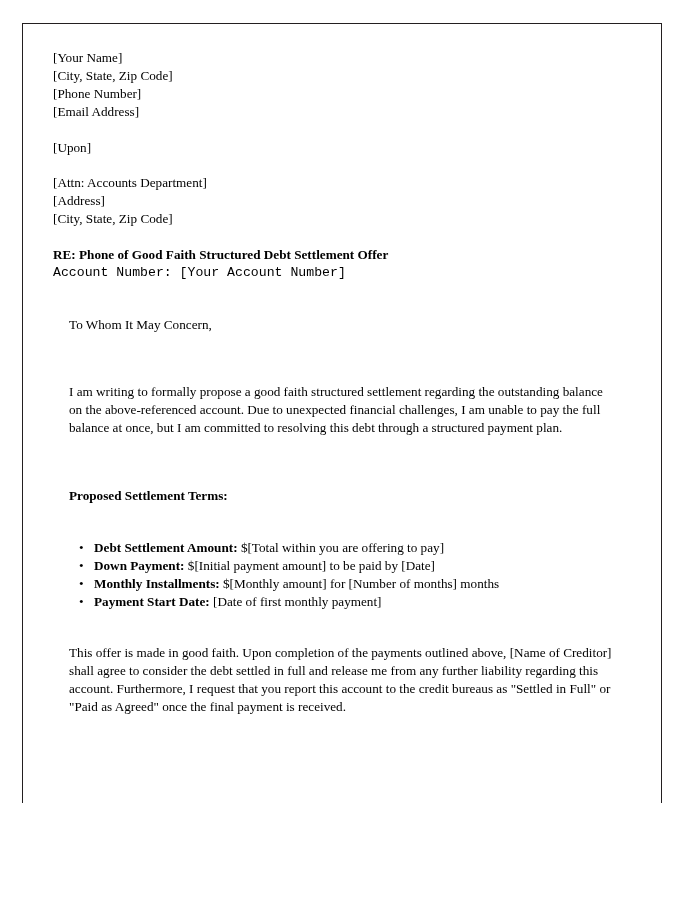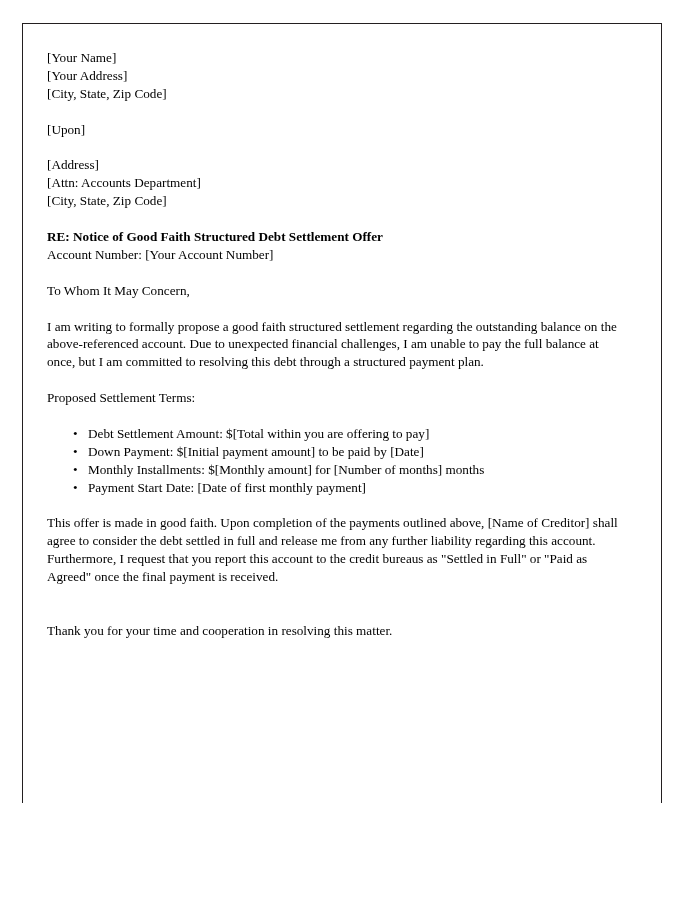--- a/index.html
+++ b/index.html
@@ -23,21 +23,21 @@
     height: 780px;
     border-left: 1.5px solid #231f20;
     border-right: 1.5px solid #231f20;
     border-top: 1.5px solid #231f20;
     border-bottom: none;
     box-sizing: border-box;
   }
 
   #letter {
     position: absolute;
-    left: 47px;
+    left: 53px;
     top: 49px;
     width: 578px;
     font-size: 13.2px;
     line-height: 17.9px;
     text-align: left;
   }
 
   .addr-block {
     margin: 0;
   }
@@ -45,33 +45,34 @@
     display: block;
     white-space: nowrap;
   }
 
   .gap-line {
     display: block;
     height: 17.9px;
   }
 
   .para {
-    margin: 0;
+    margin: 16px;
   }
 
   .bold {
-    font-weight: normal;
+    font-weight: bold;
   }
 
   .subject-line {
     display: block;
     font-weight: bold;
   }
   .account-line {
     display: block;
+    font-family: Liberation Mono, monospace;
   }
 
   ul.terms {
     margin: 0;
     padding: 0 0 0 41px;
     list-style: none;
   }
   ul.terms li {
     position: relative;
     margin: 0;
@@ -85,42 +86,43 @@
 </style>
 </head>
 <body>
 
 <div id="page-frame"></div>
 
 <div id="letter">
 
   <div class="addr-block">
     <span class="addr-line">[Your Name]</span>
-    <span class="addr-line">[Your Address]</span>
     <span class="addr-line">[City, State, Zip Code]</span>
+    <span class="addr-line">[Phone Number]</span>
+    <span class="addr-line">[Email Address]</span>
   </div>
 
   <span class="gap-line"></span>
 
   <div class="addr-block">
     <span class="addr-line">[Upon]</span>
   </div>
 
   <span class="gap-line"></span>
 
   <div class="addr-block">
+    <span class="addr-line">[Attn: Accounts Department]</span>
     <span class="addr-line">[Address]</span>
-    <span class="addr-line">[Attn: Accounts Department]</span>
     <span class="addr-line">[City, State, Zip Code]</span>
   </div>
 
   <span class="gap-line"></span>
 
   <div class="addr-block">
-    <span class="subject-line">RE: Notice of Good Faith Structured Debt Settlement Offer</span>
+    <span class="subject-line">RE: Phone of Good Faith Structured Debt Settlement Offer</span>
     <span class="account-line">Account Number: [Your Account Number]</span>
   </div>
 
   <span class="gap-line"></span>
 
   <p class="para">To Whom It May Concern,</p>
 
   <span class="gap-line"></span>
 
   <p class="para">I am writing to formally propose a good faith structured settlement regarding the outstanding balance on the above-referenced account. Due to unexpected financial challenges, I am unable to pay the full balance at once, but I am committed to resolving this debt through a structured payment plan.</p>
@@ -148,18 +150,17 @@
 
   <span class="gap-line"></span>
 
   <p class="para">This offer is made in good faith. Upon completion of the payments outlined above, [Name of Creditor] shall agree to consider the debt settled in full and release me from any further liability regarding this account. Furthermore, I request that you report this account to the credit bureaus as "Settled in Full" or "Paid as Agreed" once the final payment is received.</p>
 
   <span class="gap-line"></span>
 
 
   <span class="gap-line"></span>
 
-  <p class="para">Thank you for your time and cooperation in resolving this matter.</p>
 
   <span class="gap-line"></span>
 
 
 </div>
 
 </body></html>

